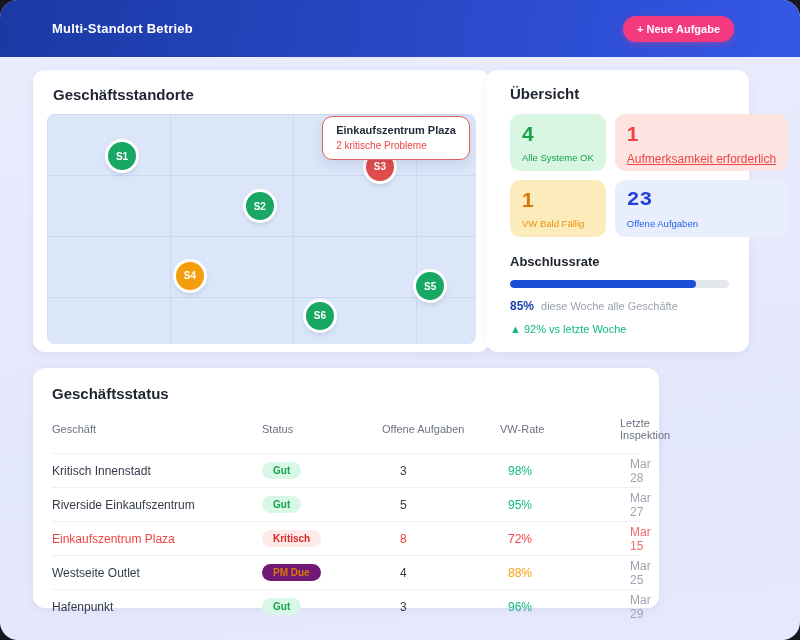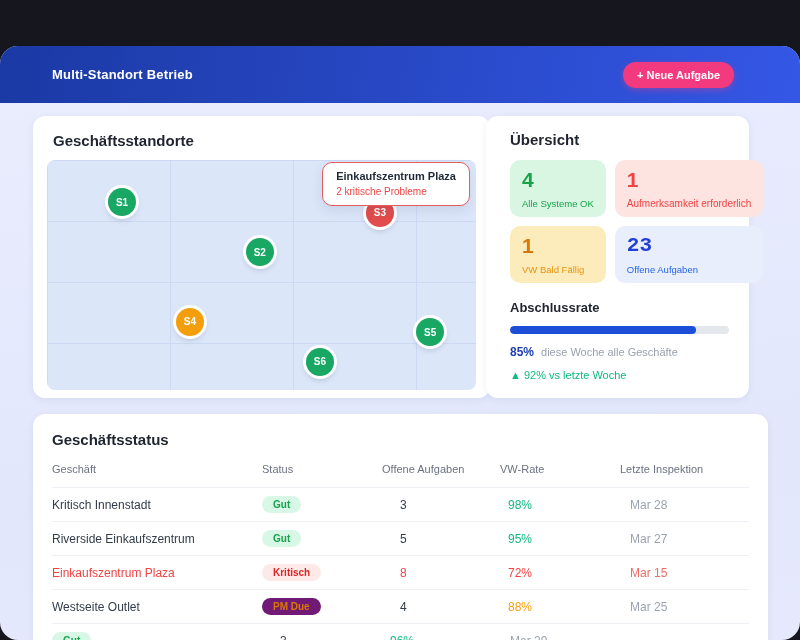--- a/index.html
+++ b/index.html
@@ -7,21 +7,20 @@
   body {
     font-family:"Liberation Sans", sans-serif;
     background:#16161e;
     overflow:hidden;
   }
   .app {
     position:absolute; inset:0;
     border-radius:18px;
     background:linear-gradient(175deg,#eaedfd 0%,#e3e7fc 70%,#e6e9fd 100%);
     overflow:hidden;
-    margin-top:46px;
   }
   
   .header {
     position:absolute; left:0; top:0; right:0; height:57px;
     background:linear-gradient(100deg,#1b39a4 0%,#3457e6 100%);
     display:flex; align-items:center; justify-content:space-between;
     padding:0 66px 0 52px;
   }
   .header-title { color:#ffffff; font-size:13px; font-weight:700; letter-spacing:.2px; }
   .new-task-btn {
@@ -70,33 +69,33 @@
   .stat-grid { display:grid; grid-template-columns:1fr 1fr; gap:9px; }
   .stat-box  { border-radius:10px; padding:8px 12px 10px; height:57px; }
   .stat-box.green  { background:#d9f6e3; }
   .stat-box.red    { background:#fde4e1; }
   .stat-box.yellow { background:#fcecbc; }
   .stat-box.blue   { background:#e8eefc; }
   .stat-value { font-size:21px; font-weight:800; line-height:1.1; }
   .stat-label { font-size:9.5px; margin-top:7px; white-space:nowrap; }
   .stat-box.green  .stat-value, .stat-box.green  .stat-label { color:#16a34a; }
   .stat-box.red    .stat-value, .stat-box.red    .stat-label { color:#ef4444; }
-  .stat-box.red    .stat-label { font-size:10px; }
+  .stat-box.red    .stat-label { font-size:12px;text-decoration:underline; }
   .stat-box.yellow .stat-value { color:#d97706; }
   .stat-box.yellow .stat-label { color:#e9940f; }
   .stat-box.blue   .stat-value { color:#2240d6;font-family:Liberation Mono, monospace; }
   .stat-box.blue   .stat-label { color:#2563eb; }
   .completion-title { font-size:13px; font-weight:700; color:#1e2430; margin:17px 0 11px; }
   .progress-track { height:8px; border-radius:4px; background:#e4e7ec; overflow:hidden; }
   .progress-fill  { height:100%; border-radius:4px; background:#1d4ed8; }
   .completion-line { margin-top:11px; font-size:11px; color:#9aa1ad; }
   .completion-pct  { font-size:12px; font-weight:700; color:#1e40af; margin-right:7px; }
   .completion-trend { margin-top:10px; font-size:11px; color:#10b981; }
   
-  .table-card { left:33px; top:368px; width:735px; height:240px; padding:17px 19px 0; }
+  .table-card { left:33px; top:368px; width:626px; height:240px; padding:17px 19px 0; }
   .table-card .card-title { margin:0 0 15px; }
   .tgrid { display:grid; grid-template-columns:210px 120px 118px 120px 1fr; align-items:center; }
   .thead { padding-bottom:12px; }
   .thead span { font-size:11px; color:#6b7280; }
   .trow { height:34px; border-top:1px solid #eef0f5; font-size:12px; color:#333c49; cursor:pointer; }
   .cell-tasks { padding-left:18px; }
   .cell-vw    { padding-left:8px; font-weight:400; }
   .cell-date  { padding-left:10px; color:#9ca3af; }
   .pill {
     display:inline-block; padding:3px 11px; border-radius:999px;
@@ -200,20 +199,21 @@
           <span class="cell-date">Mar 15</span>
         </div>
         <div class="tgrid trow">
           <span class="cell-name">Westseite Outlet</span>
           <span><span class="pill warning">PM Due</span></span>
           <span class="cell-tasks">4</span>
           <span class="cell-vw vw warning">88%</span>
           <span class="cell-date">Mar 25</span>
         </div>
         <div class="tgrid trow">
+          <span class="cell-name">Hafenpunkt</span>
           <span><span class="pill good">Gut</span></span>
           <span class="cell-tasks">3</span>
           <span class="cell-vw vw good">96%</span>
           <span class="cell-date">Mar 29</span>
         </div>
       </div>
   </div>
 
 </div>
 

